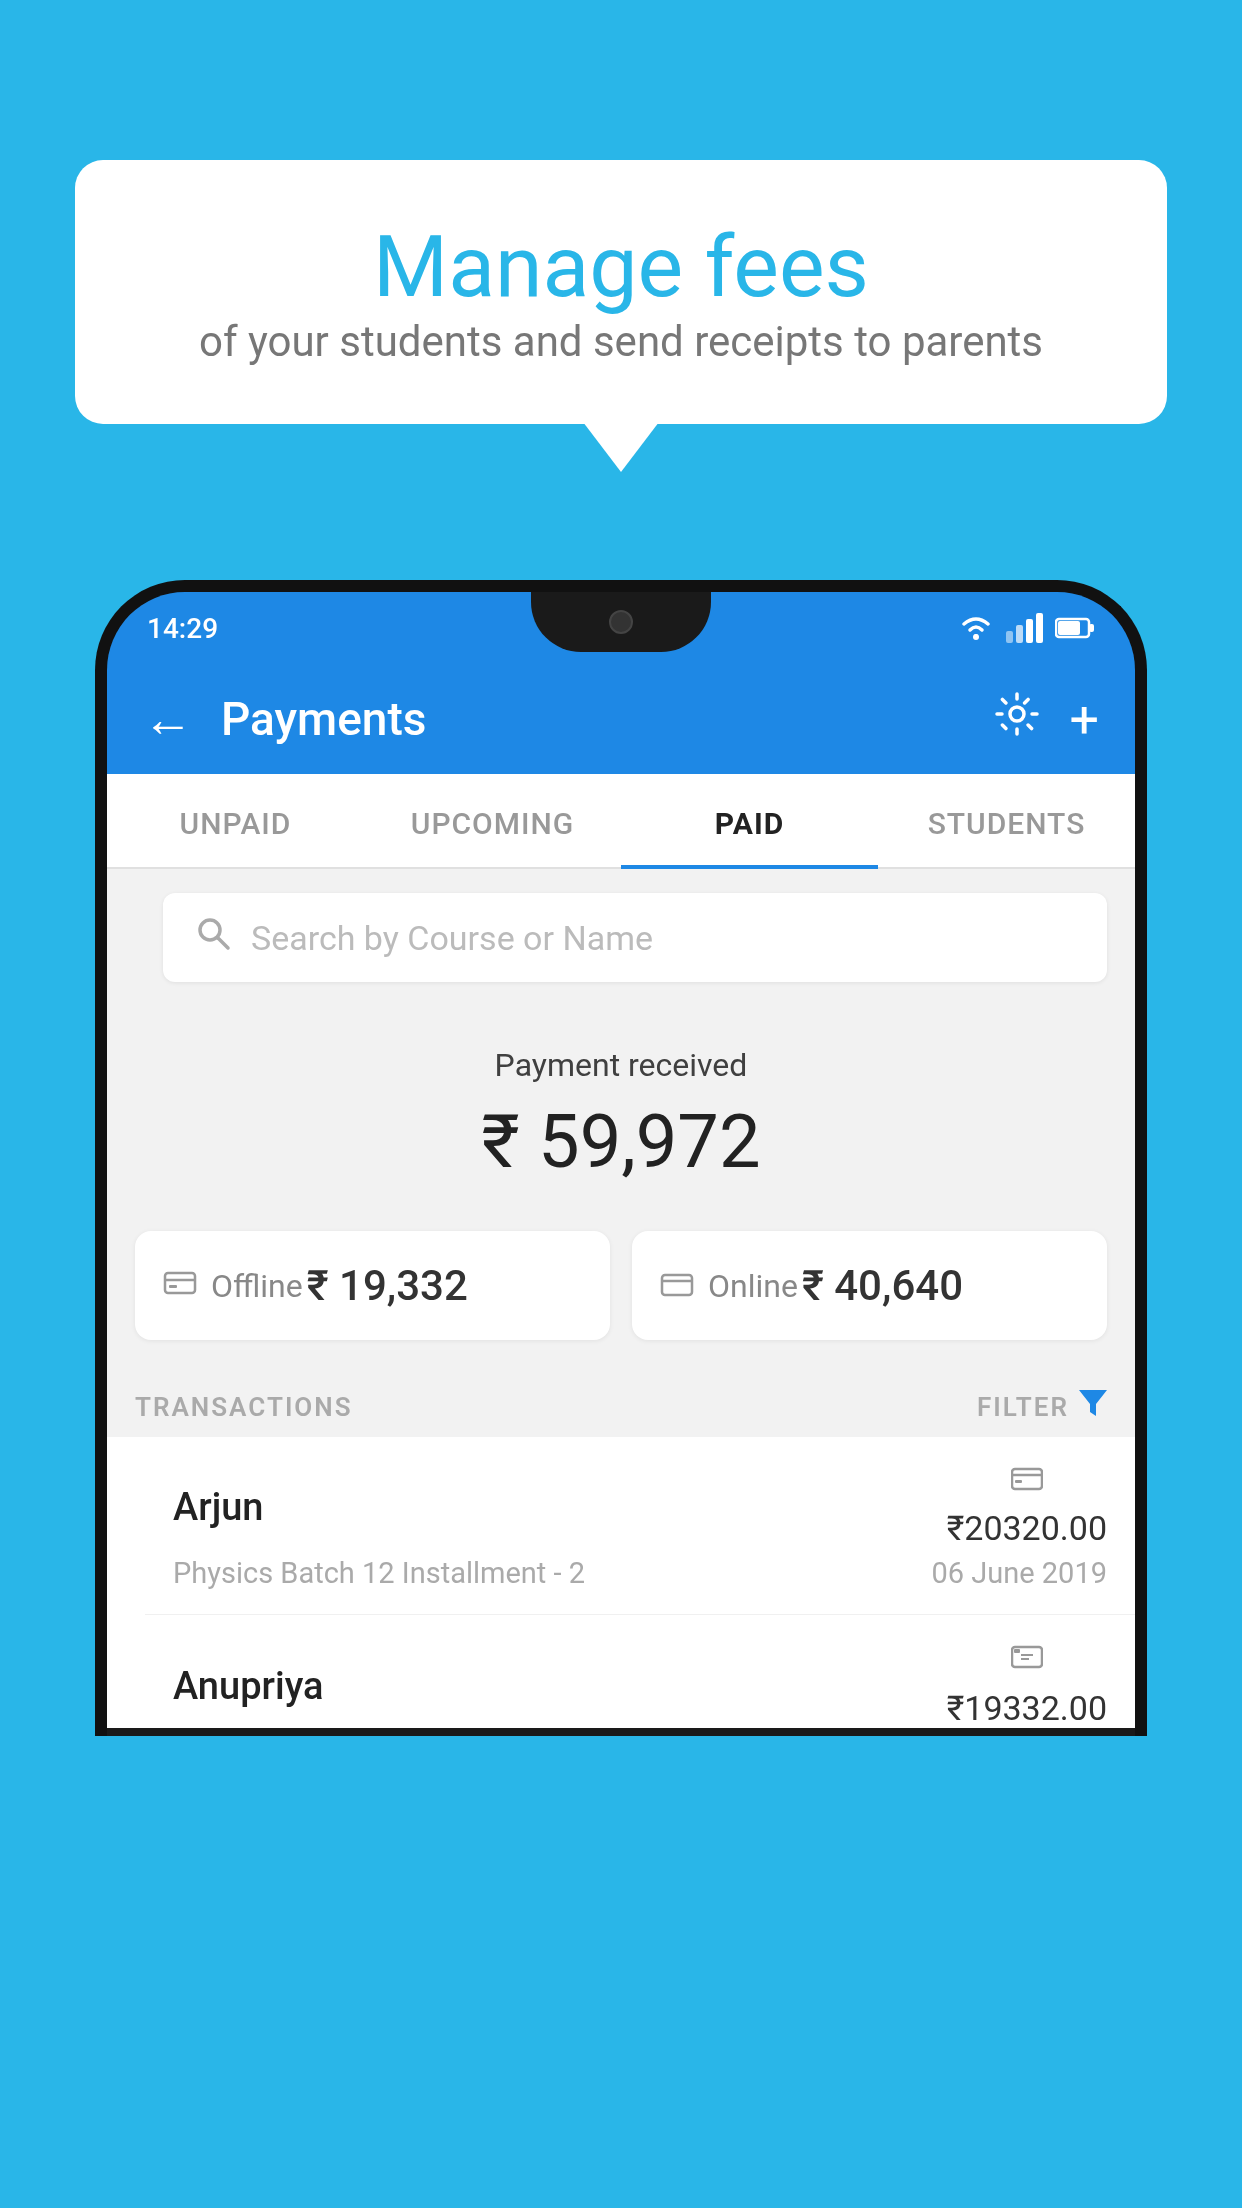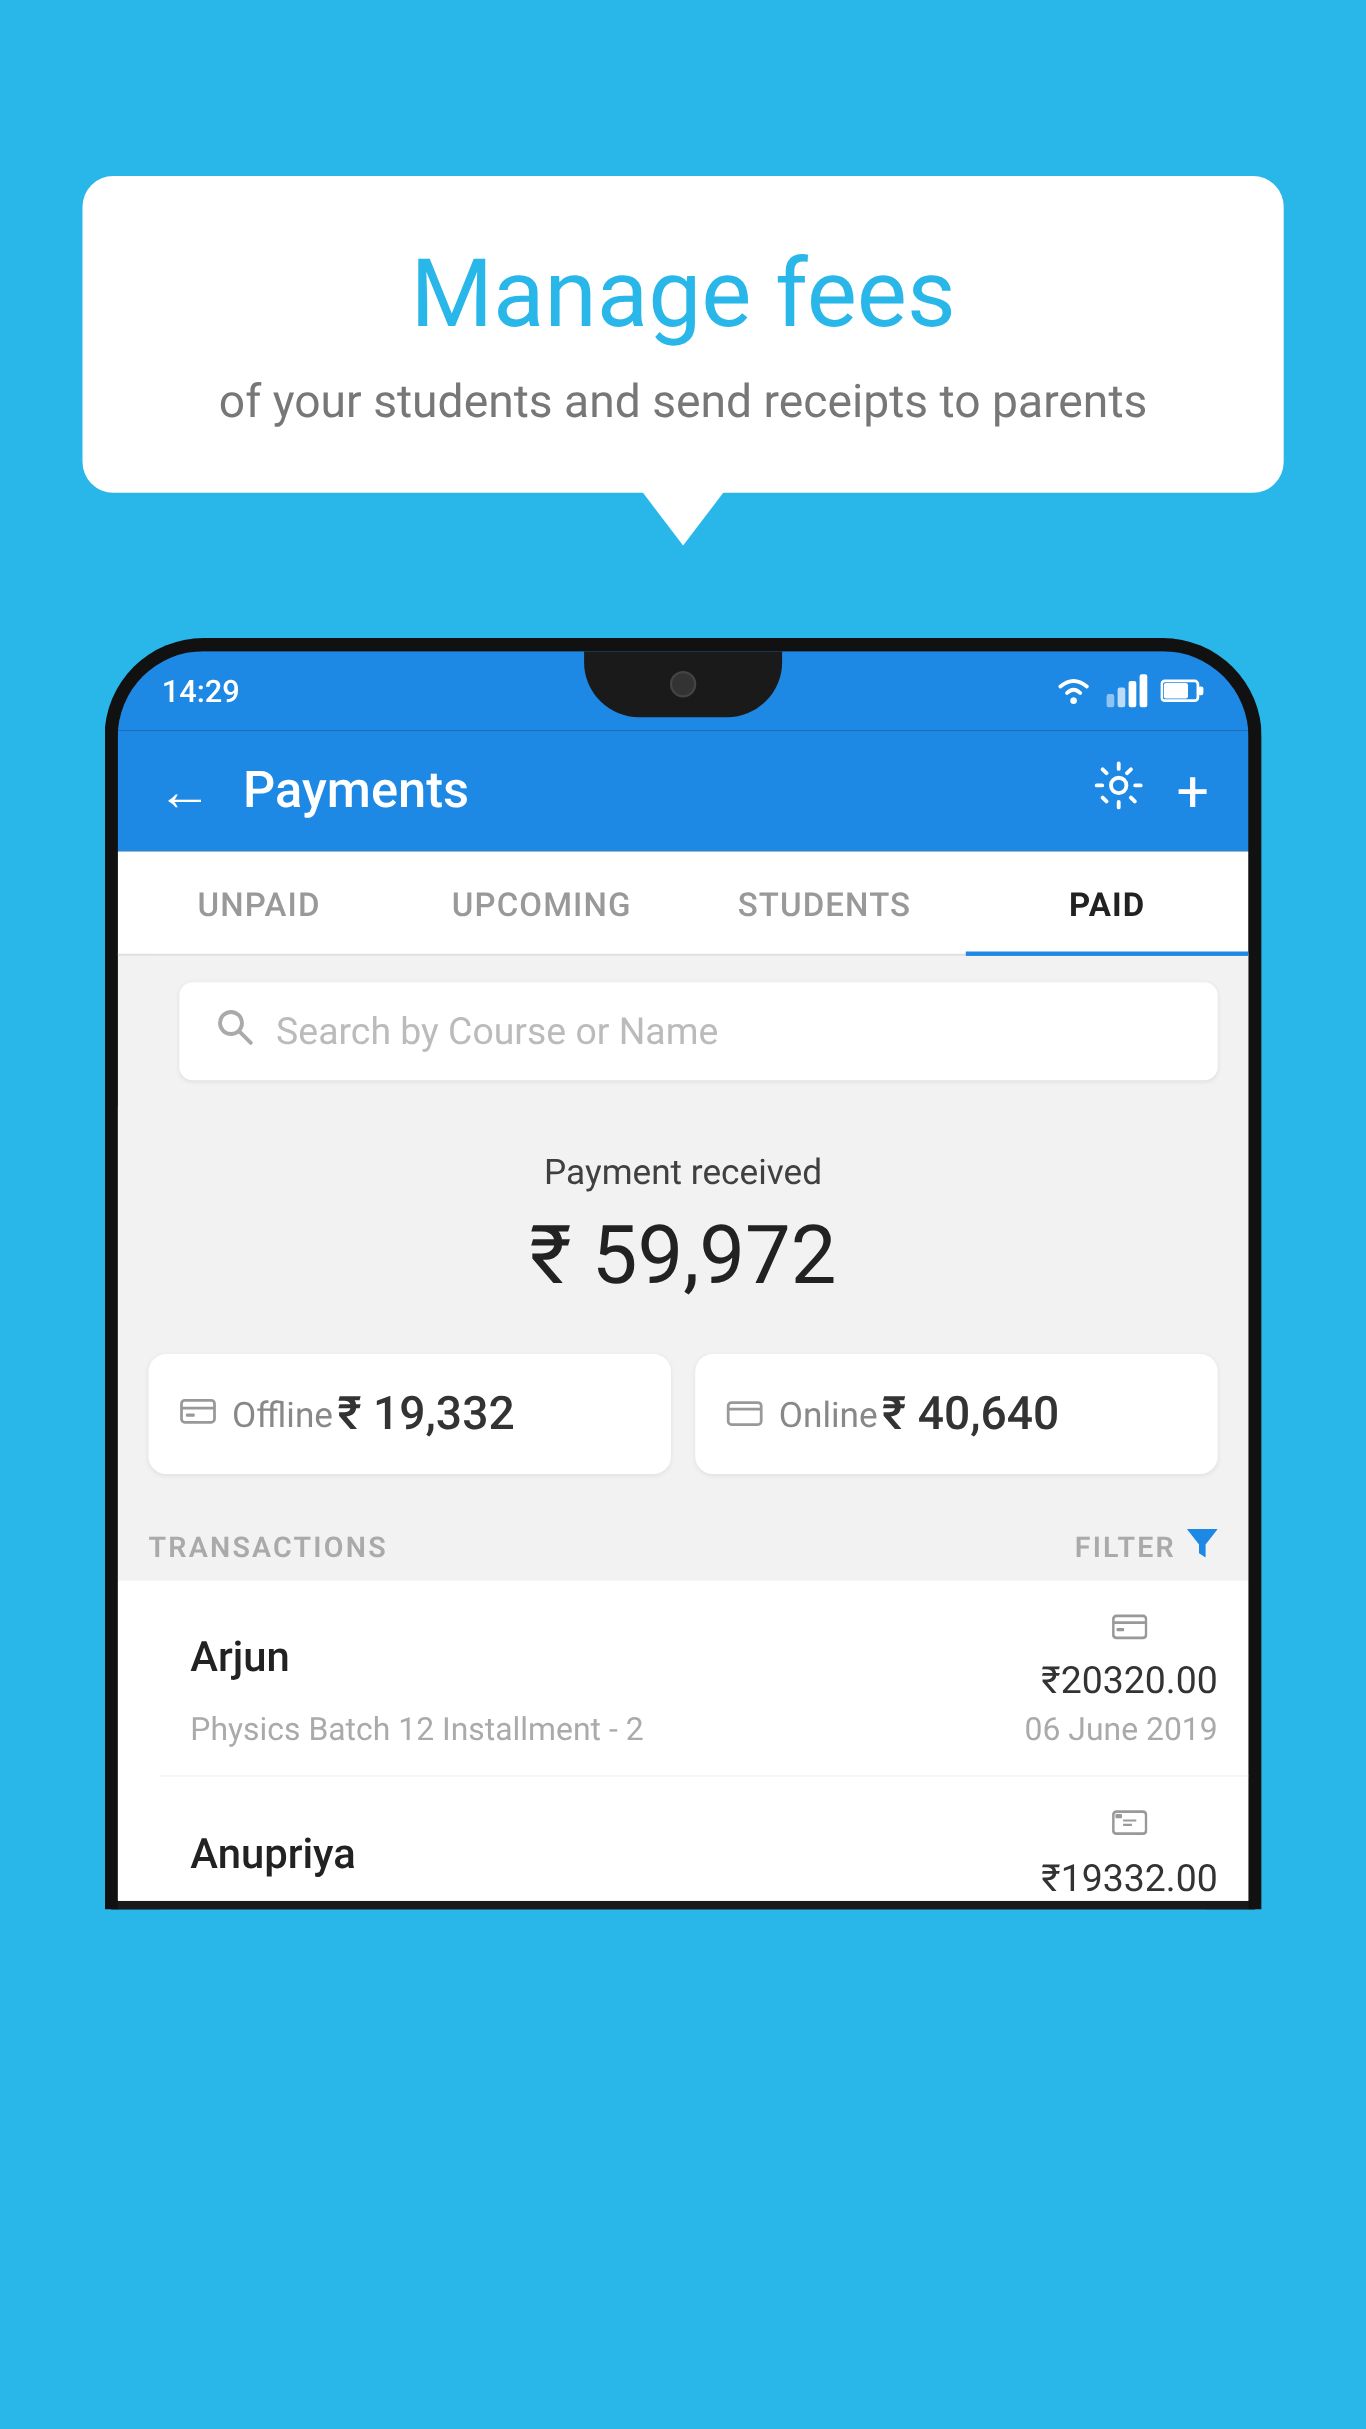--- a/index.html
+++ b/index.html
@@ -40,21 +40,20 @@
       height: 0;
       border-left: 38px solid transparent;
       border-right: 38px solid transparent;
       border-top: 50px solid white;
     }
     .bubble-title {
       font-size: 86px;
       color: #29b6e8;
       font-weight: 400;
       line-height: 1.1;
-      margin-bottom: 24px;
     }
     .bubble-subtitle {
       font-size: 42px;
       color: #777;
       font-weight: 400;
       line-height: 1.3;
     }
 
     
     .phone-container {
@@ -407,22 +406,22 @@
           <circle cx="24" cy="24" r="7" stroke="white" stroke-width="3.5"></circle>
           <path d="M24 4v5M24 39v5M4 24h5M39 24h5M9.4 9.4l3.5 3.5M35.1 35.1l3.5 3.5M35.1 9.4l-3.5 3.5M9.4 35.1l3.5 3.5" stroke="white" stroke-width="3.5" stroke-linecap="round"></path>
         </svg>
       </span>
       <span class="toolbar-plus">+</span>
     </div>
 
     <div class="tabs-bar">
       <div class="tab-item">UNPAID</div>
       <div class="tab-item">UPCOMING</div>
+      <div class="tab-item active">PAID</div>
       <div class="tab-item">STUDENTS</div>
-      <div class="tab-item active">PAID</div>
     </div>
 
     <div class="phone-content">
 
       <div class="search-container">
         <div class="search-bar">
           <span class="search-icon-wrap">
             <svg width="36" height="36" viewBox="0 0 36 36" fill="none">
               <circle cx="15" cy="15" r="10" stroke="#aaa" stroke-width="3.5"></circle>
               <line x1="23" y1="23" x2="33" y2="33" stroke="#aaa" stroke-width="3.5" stroke-linecap="round"></line>

